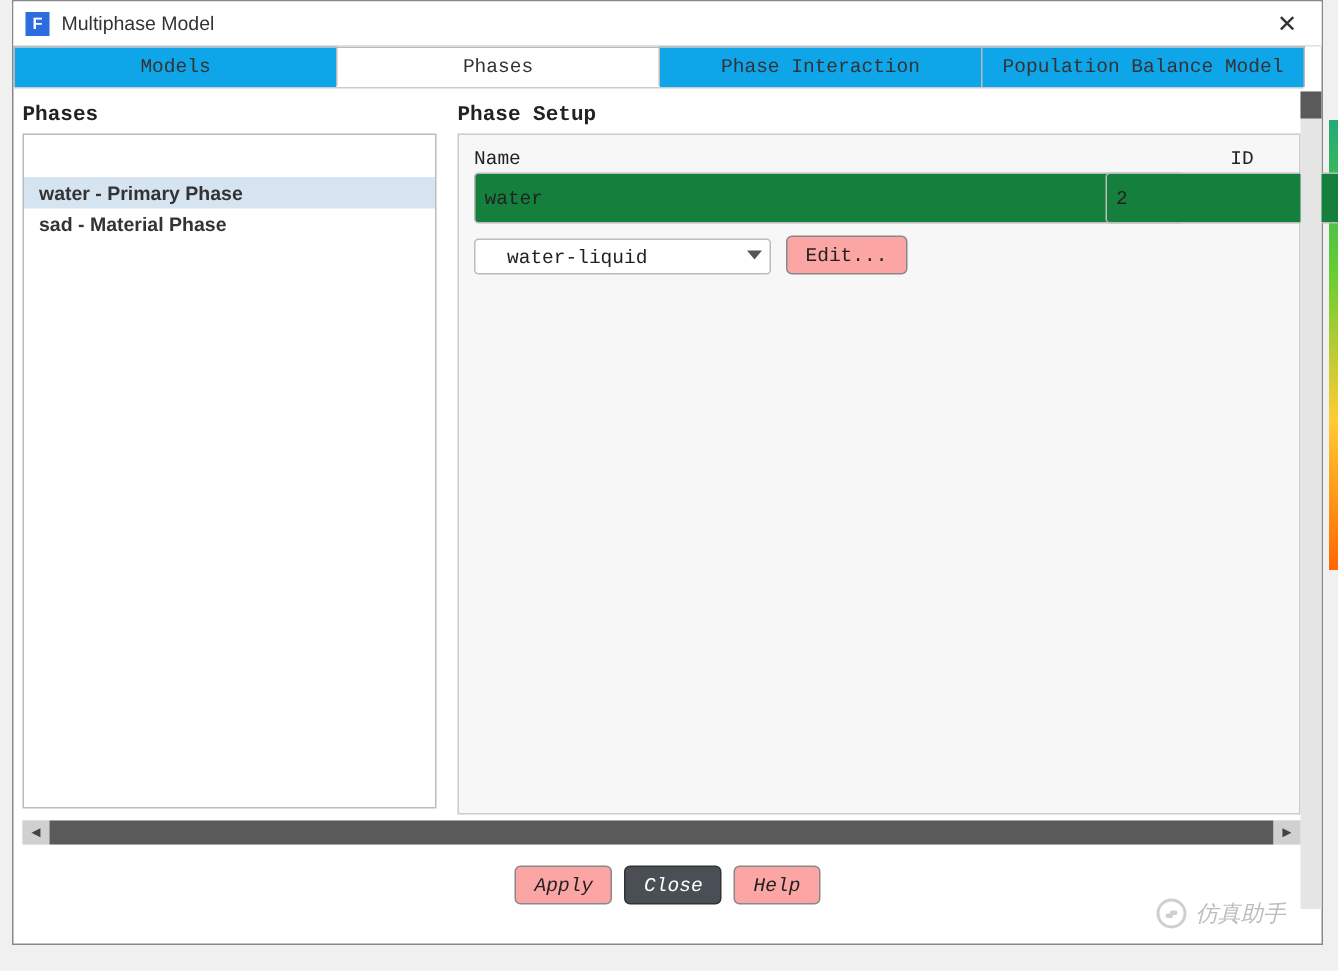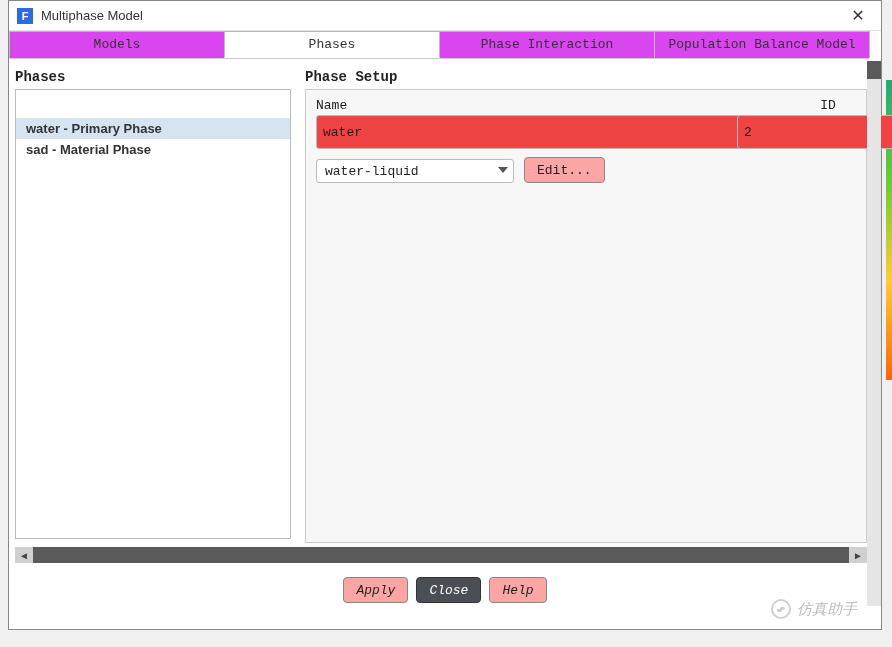--- a/index.html
+++ b/index.html
@@ -60,21 +60,21 @@
     border-bottom: 1px solid #ccc;
     margin-right: 12px;
   }
   .tab {
     flex: 1;
     text-align: center;
     line-height: 26px;
     font-family: "Courier New", monospace;
     font-size: 13px;
     color: #333;
-    background: #d946ef;
+    background: #0ea5e9;
     border: 1px solid #bbb;
     border-bottom: none;
     margin-right: -1px;
     cursor: pointer;
   }
   .tab.active {
     background: #fff;
     border-bottom: 1px solid #fff;
     position: relative;
     z-index: 2;
@@ -158,21 +158,21 @@
   .field.id { width: 56px; align-items: center; }
   .label {
     font-family: "Courier New", monospace;
     font-size: 13px;
     color: #222;
     margin-bottom: 2px;
   }
   .text-input {
     height: 22px;
     border: 1px solid #bbb;
-    background: #ef4444;
+    background: #15803d;
     font-family: "Courier New", monospace;
     font-size: 13px;
     padding: 16px 6px;
     color: #222;
     border-radius: 3px;
   }
   .material-row {
     display: flex;
     gap: 10px;
     align-items: flex-end;
@@ -181,21 +181,21 @@
     position: relative;
     width: 198px;
   }
   .select {
     width: 100%;
     height: 24px;
     border: 1px solid #bbb;
     background: #fff;
     font-family: "Courier New", monospace;
     font-size: 13px;
-    padding: 0 24px 0 8px;
+    padding: 0 24px 0 21px;
     color: #222;
     display: flex;
     align-items: center;
     border-radius: 3px;
     cursor: pointer;
   }
   .select-arrow {
     position: absolute;
     right: 6px; top: 8px;
     width: 0; height: 0;

